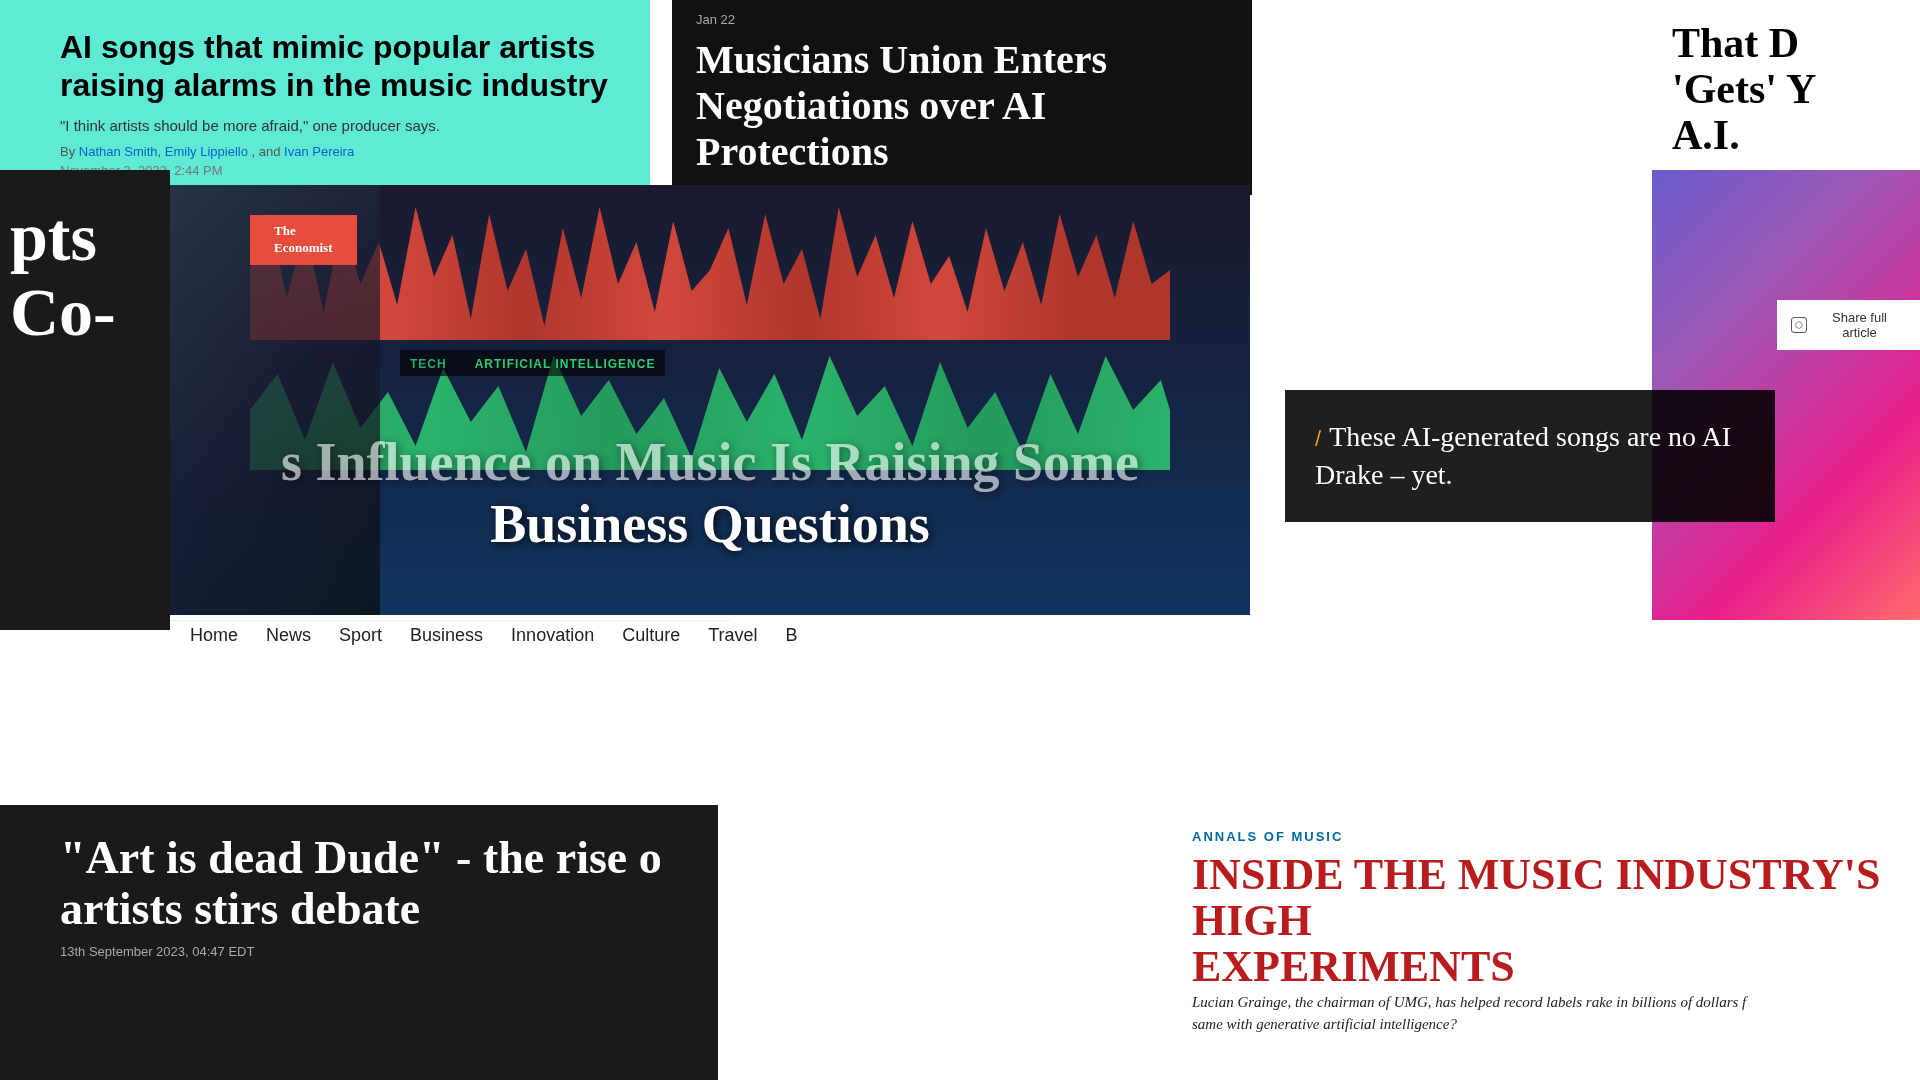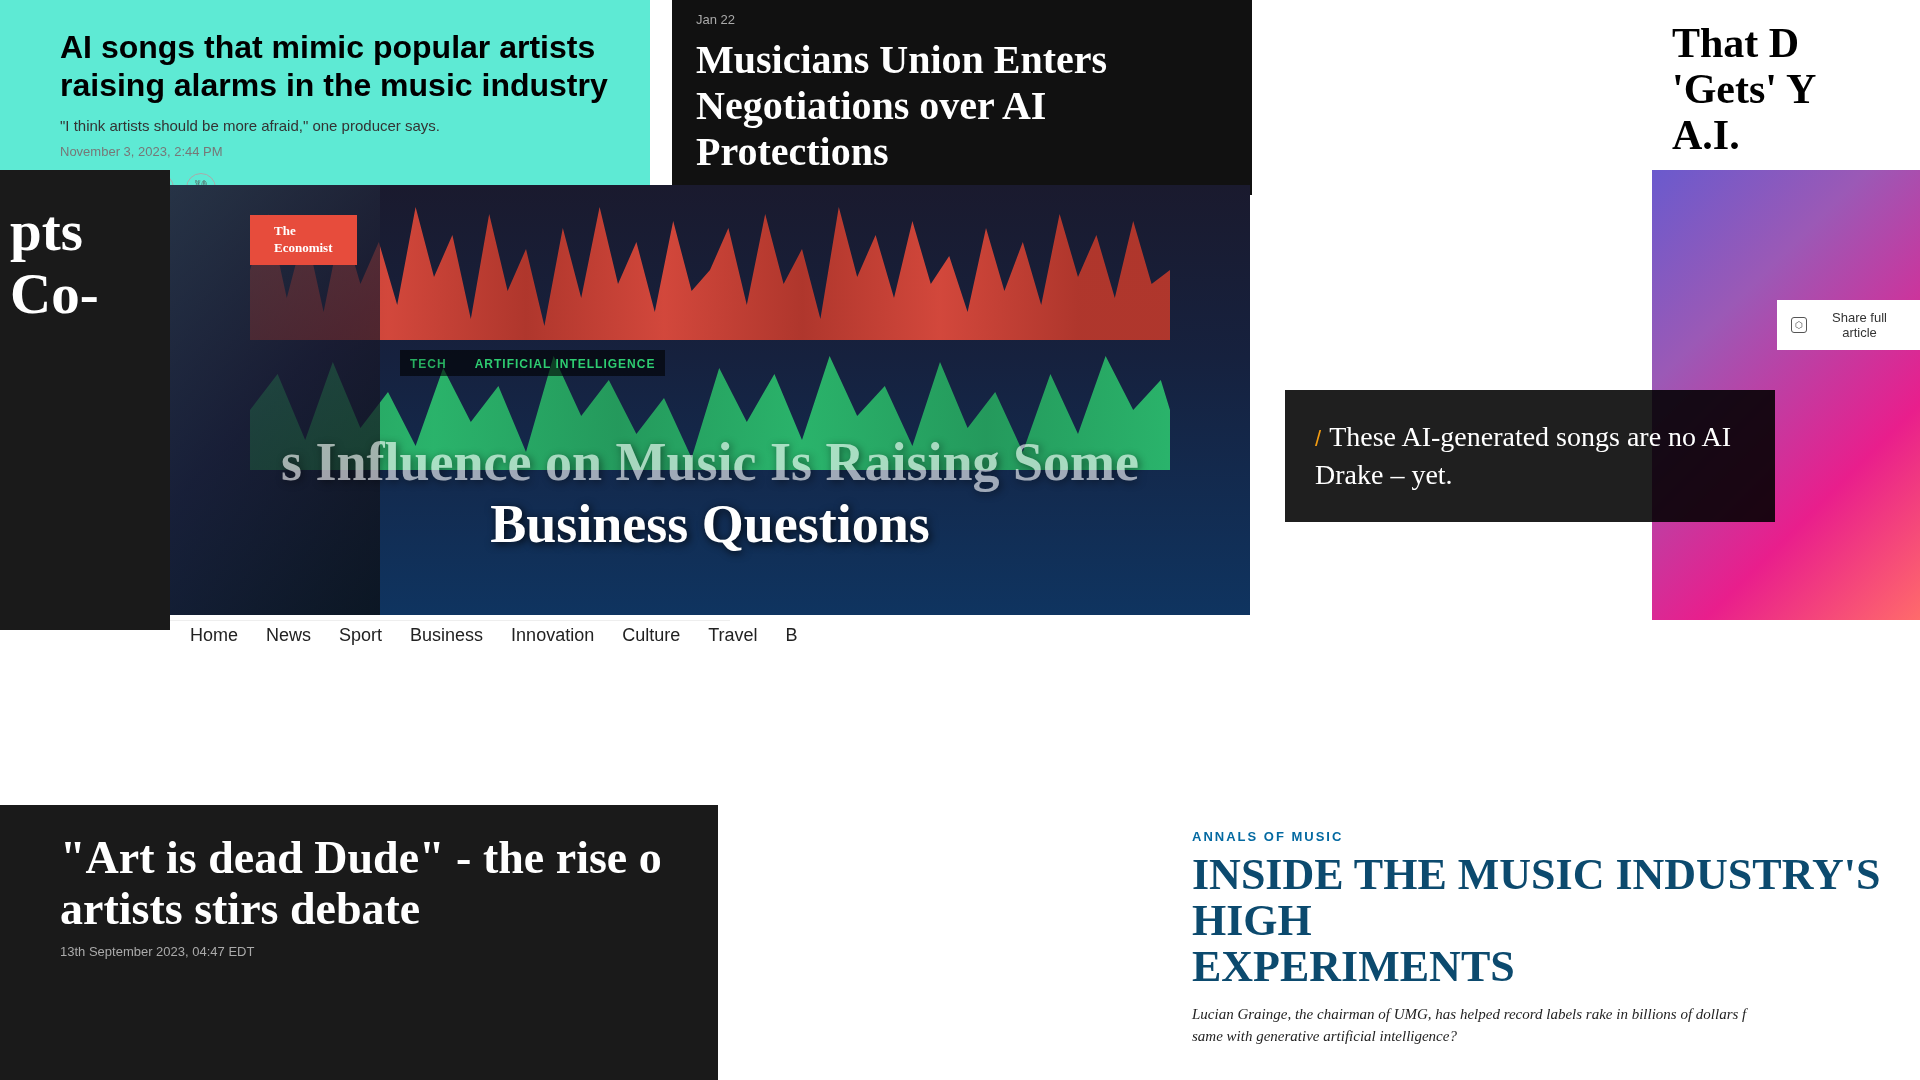--- a/index.html
+++ b/index.html
@@ -82,21 +82,21 @@
       top: 170px; left: 0;
       width: 170px;
       height: 460px;
       background: #1a1a1a;
       z-index: 3;
       overflow: hidden;
     }
     .left-dark-strip .partial-text {
       color: #fff;
       font-family: Georgia, serif;
-      font-size: 57px;
+      font-size: 68px;
       font-weight: 700;
       line-height: 1.1;
       padding: 30px 6px 0 10px;
     }
 
     
     .musician-card {
       position: absolute;
       top: 0; left: 672px;
       width: 580px;
@@ -349,23 +349,23 @@
       font-weight: 700;
       letter-spacing: 2px;
       text-transform: uppercase;
       margin-bottom: 8px;
     }
     .bottom-right h2 {
       font-size: 44px;
       font-weight: 900;
       font-family: Georgia, serif;
       line-height: 1.05;
-      color: #0c4a6e;
+      color: #b91c1c;
       text-transform: uppercase;
-      margin-bottom: 12px;
+      margin-bottom: 0;
     }
     .bottom-right p {
       font-size: 15px;
       font-family: Georgia, serif;
       color: #222;
       line-height: 1.5;
       font-style: italic;
     }
 
     
@@ -383,20 +383,27 @@
     }
   </style>
 </head>
 <body>
 
 <div class="bg-white"></div>
 
 <div class="article-top-left">
   <h1>AI songs that mimic popular artists raising alarms in the music industry</h1>
   <p class="subtitle">"I think artists should be more afraid," one producer says.</p>
+  <p class="byline">
+    <span>By</span>
+    <a>Nathan Smith</a>,
+    <a>Emily Lippiello</a>
+    <span>, and </span>
+    <a>Ivan Pereira</a>
+  </p>
   <p class="dateline">November 3, 2023, 2:44 PM</p>
   <div class="social-icons">
     <div class="social-icon icon-facebook">
       <span>f</span>
     </div>
     <div class="social-icon icon-twitter">
       <span>𝕏</span>
     </div>
     <div class="social-icon icon-email">
       <span>✉</span>

